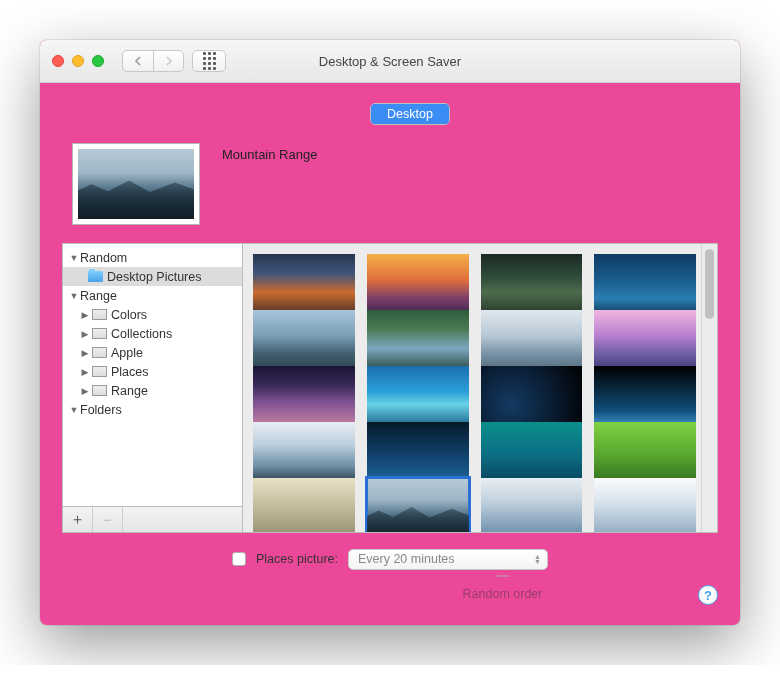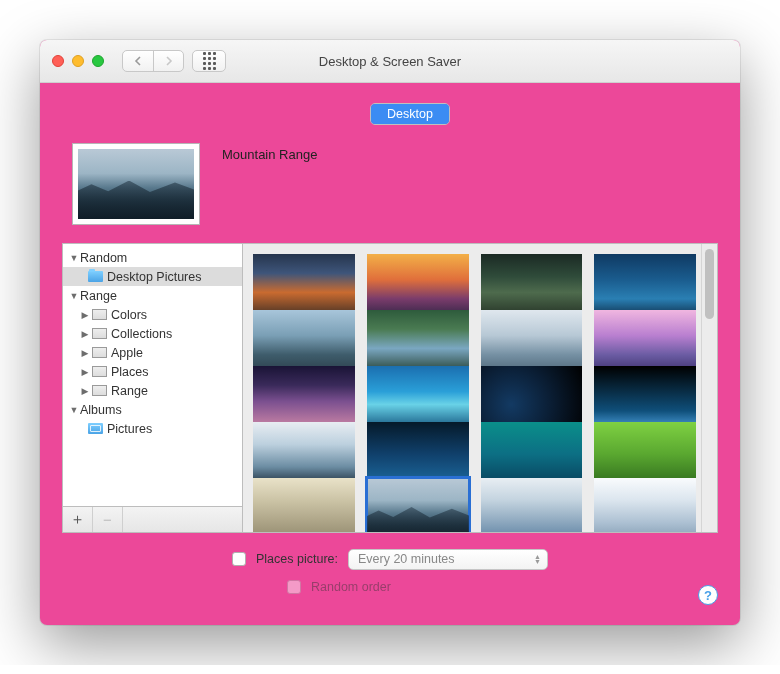--- a/index.html
+++ b/index.html
@@ -378,28 +378,21 @@
             <span class="indent" style="width:17px"></span>
             <span class="disclosure">▶</span>
             <span class="ic">
                 <span class="lib-ic"></span>
               </span>
             <span>Range</span>
           </div>
 
           <div class="node">
             <span class="disclosure">▼</span>
-            <span>Albums</span>
-          </div>
-          <div class="leaf">
-            <span class="indent" style="width:24px"></span>
-            <span class="ic">
-                <span class="pic-ic"></span>
-              </span>
-            <span>Pictures</span>
+            <span>Folders</span>
           </div>
         </div>
         <div class="side-toolbar">
           <div class="sbtn">＋</div>
           <div class="sbtn disabled">−</div>
         </div>
       </div>
 
       <div class="grid">
         <div class="thumbs">
@@ -435,21 +428,21 @@
         <span class="check"></span>
         <span class="ctrl-label">Places picture:</span>
         <div class="combo">
           <span>Every 20 minutes</span>
           <span class="combo-caret">
               <span>▲</span>
               <span>▼</span>
             </span>
         </div>
       </div>
-      <div class="ctrl-row" style="justify-content:flex-start;padding-left:225px;margin-top:4px;">
+      <div class="ctrl-row" style="justify-content:flex-start;padding-left:225px;margin-top:4px;flex-direction:column;">
         <span class="check disabled"></span>
         <span class="ctrl-label disabled">Random order</span>
       </div>
       <div class="help">?</div>
     </div>
 
   </div>
 </div>
 
 </body></html>

